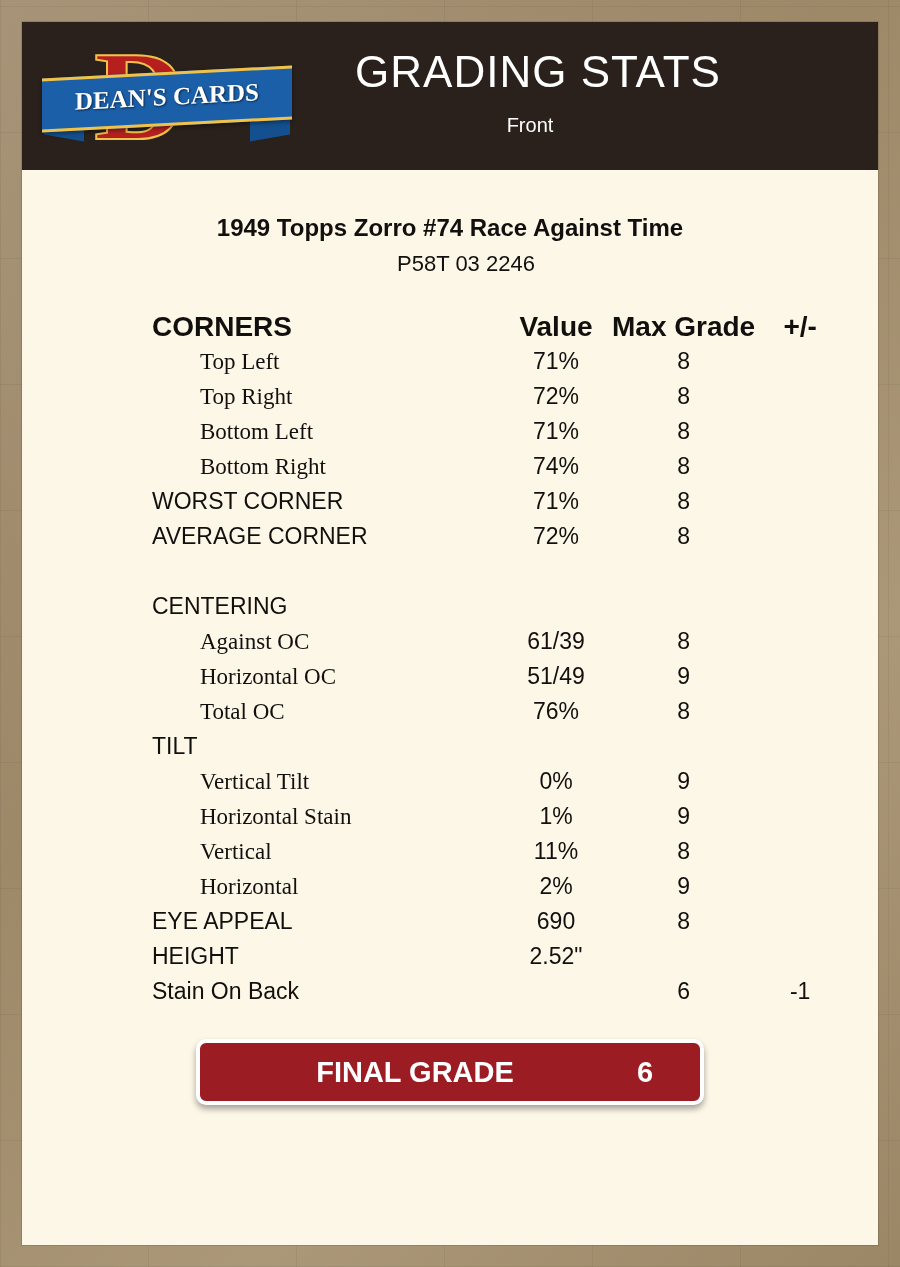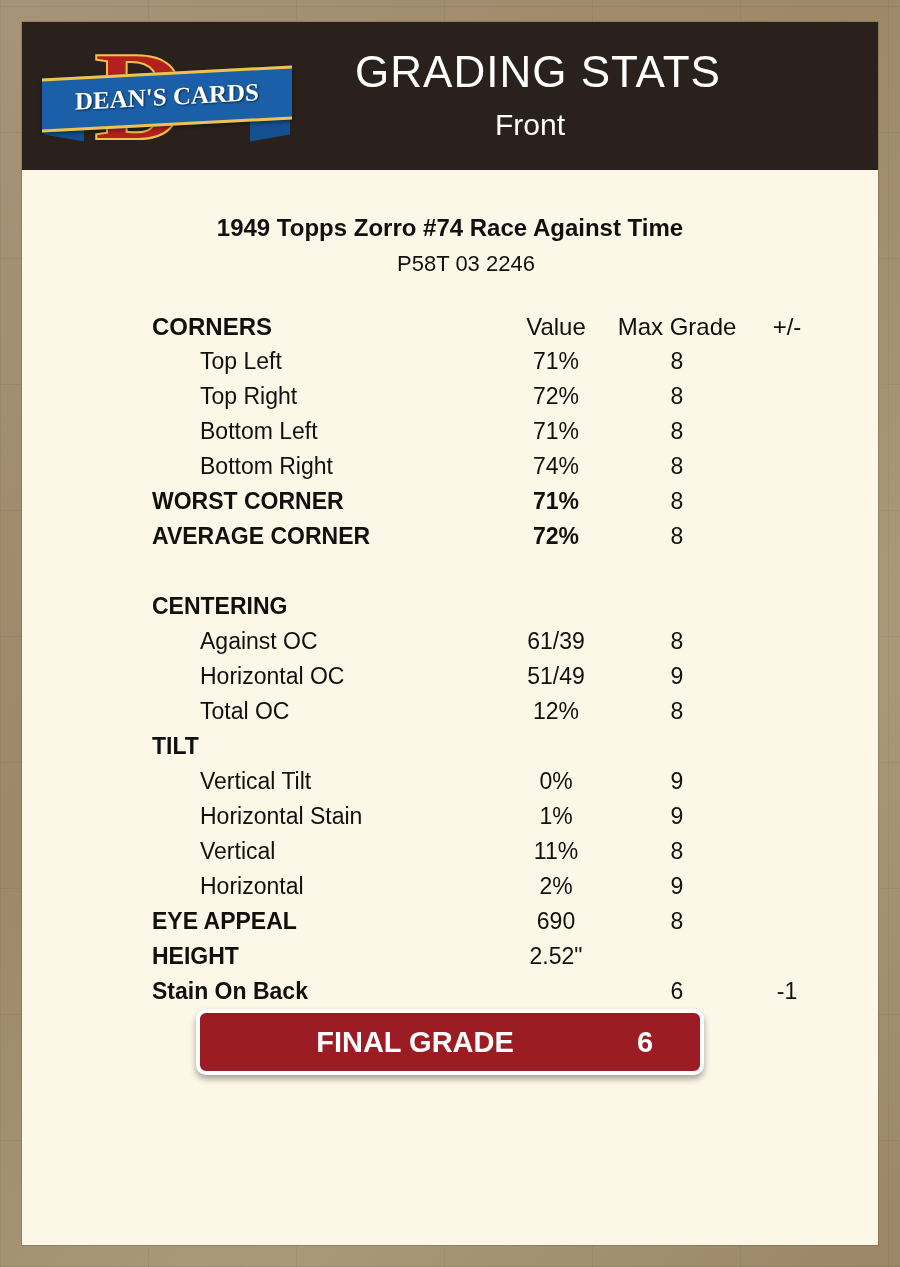--- a/index.html
+++ b/index.html
@@ -105,21 +105,21 @@
     color: #ffffff;
     padding-right: 110px;
   }
   .header-title {
     font-size: 44px;
     letter-spacing: 1px;
     line-height: 50px;
     margin-left: 16px;
   }
   .header-subtitle {
-    font-size: 30px;
+    font-size: 20px;
     line-height: 40px;
     margin-top: 8px;
   }
 
   .content {
     padding: 0 0 0 0;
   }
   .card-title {
     text-align: center;
     font-weight: bold;
@@ -145,27 +145,28 @@
     padding: 0;
     height: 35px;
     vertical-align: middle;
     white-space: nowrap;
   }
   .col-label { width: 300px; }
   .col-value { width: 112px; text-align: center; }
   .col-max   { width: 130px; text-align: center; }
   .col-pm    { width: 90px;  text-align: center; }
 
-  .r-head td { font-weight: bold; font-size: 24px; }
-  .r-head .col-value, .r-head .col-max, .r-head .col-pm { font-weight: normal; }
-  .indent { padding-left: 48px !important; }
-  .bold { font-weight: bold; }
+  .r-head td { font-weight: bold; font-size: 28px; }
+  .r-head .col-value, .r-head .col-max, .r-head .col-pm { font-weight: bold; }
+  .indent { padding-left: 48px !important; font-family: Liberation Serif, serif; }
+  .bold { font-weight: normal; }
   .spacer td { height: 20px; }
 
   .final-wrap {
+    margin-top: 30px;
     display: flex;
     justify-content: center;
   }
   .final-grade {
     width: 500px;
     height: 58px;
     background: #9c1c24;
     border: 4px solid #ffffff;
     border-radius: 10px;
     box-shadow: 0 4px 6px rgba(0,0,0,0.35);
@@ -268,21 +269,21 @@
           <td class="col-pm"></td>
         </tr>
         <tr>
           <td class="col-label indent">Horizontal OC</td>
           <td class="col-value">51/49</td>
           <td class="col-max">9</td>
           <td class="col-pm"></td>
         </tr>
         <tr>
           <td class="col-label indent">Total OC</td>
-          <td class="col-value">12%</td>
+          <td class="col-value">76%</td>
           <td class="col-max">8</td>
           <td class="col-pm"></td>
         </tr>
 
         <tr>
           <td class="col-label bold">TILT</td>
           <td class="col-value"></td>
             <td class="col-max"></td>
             <td class="col-pm"></td>
         </tr>

